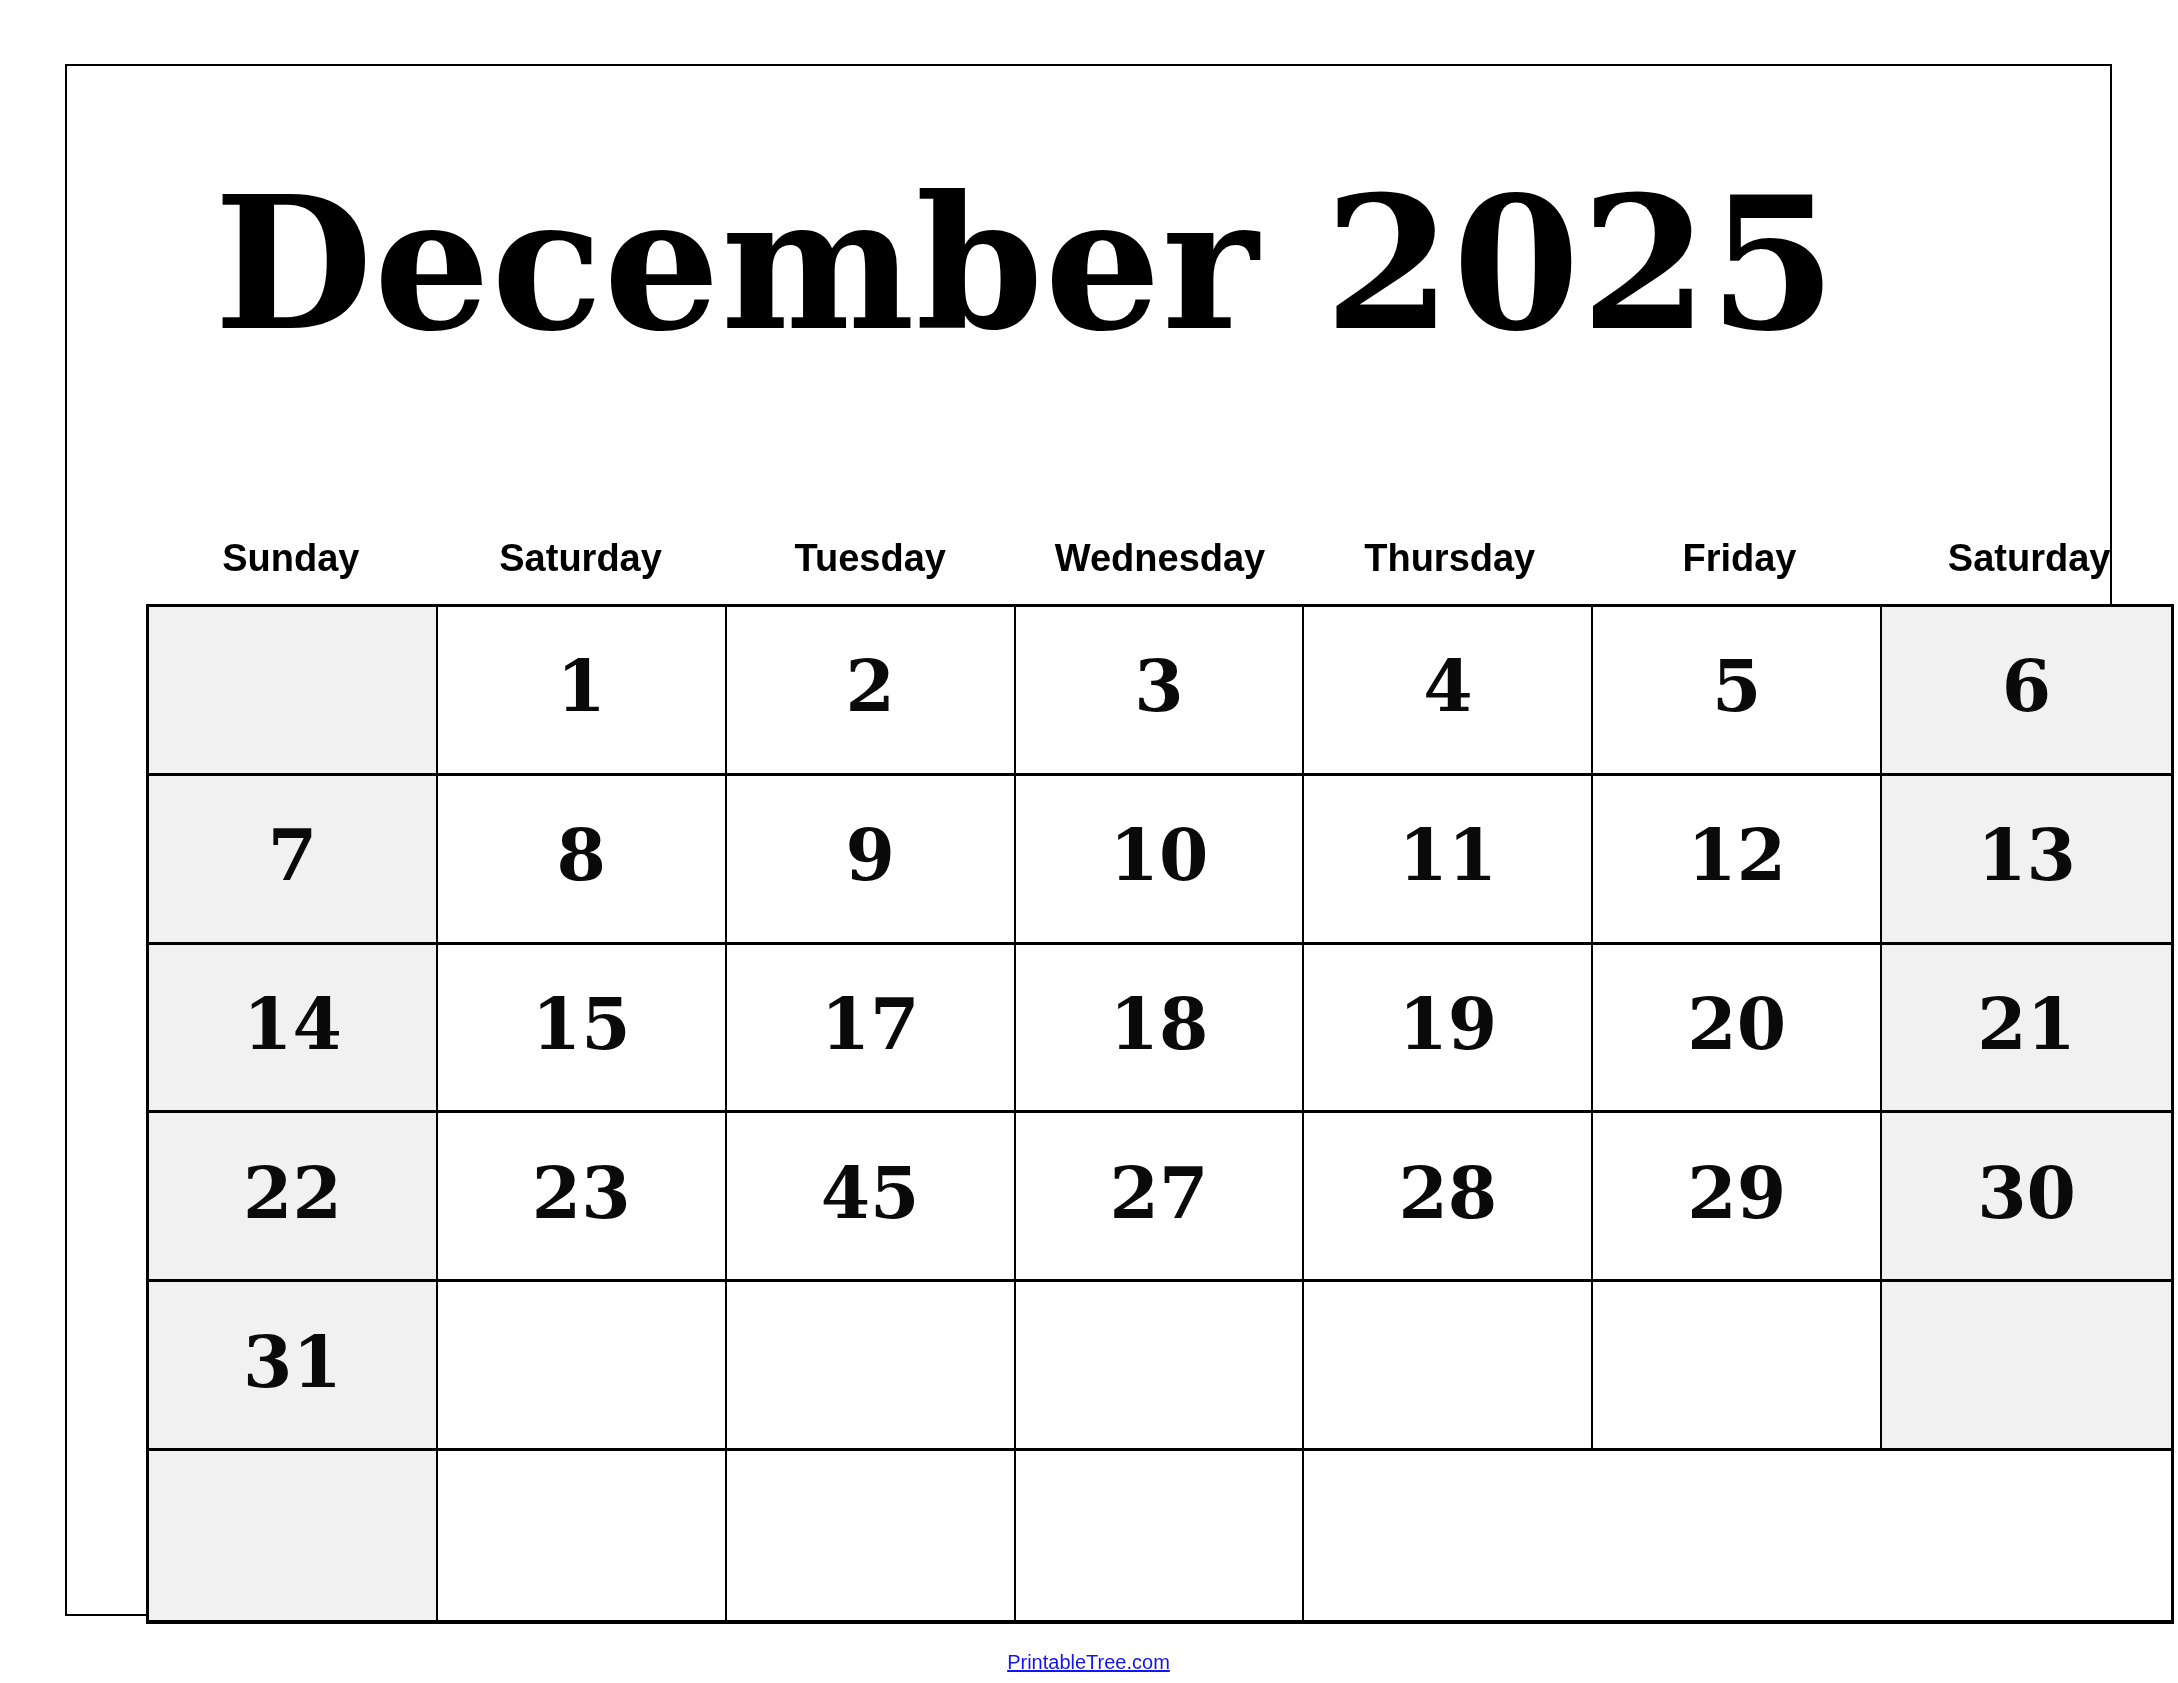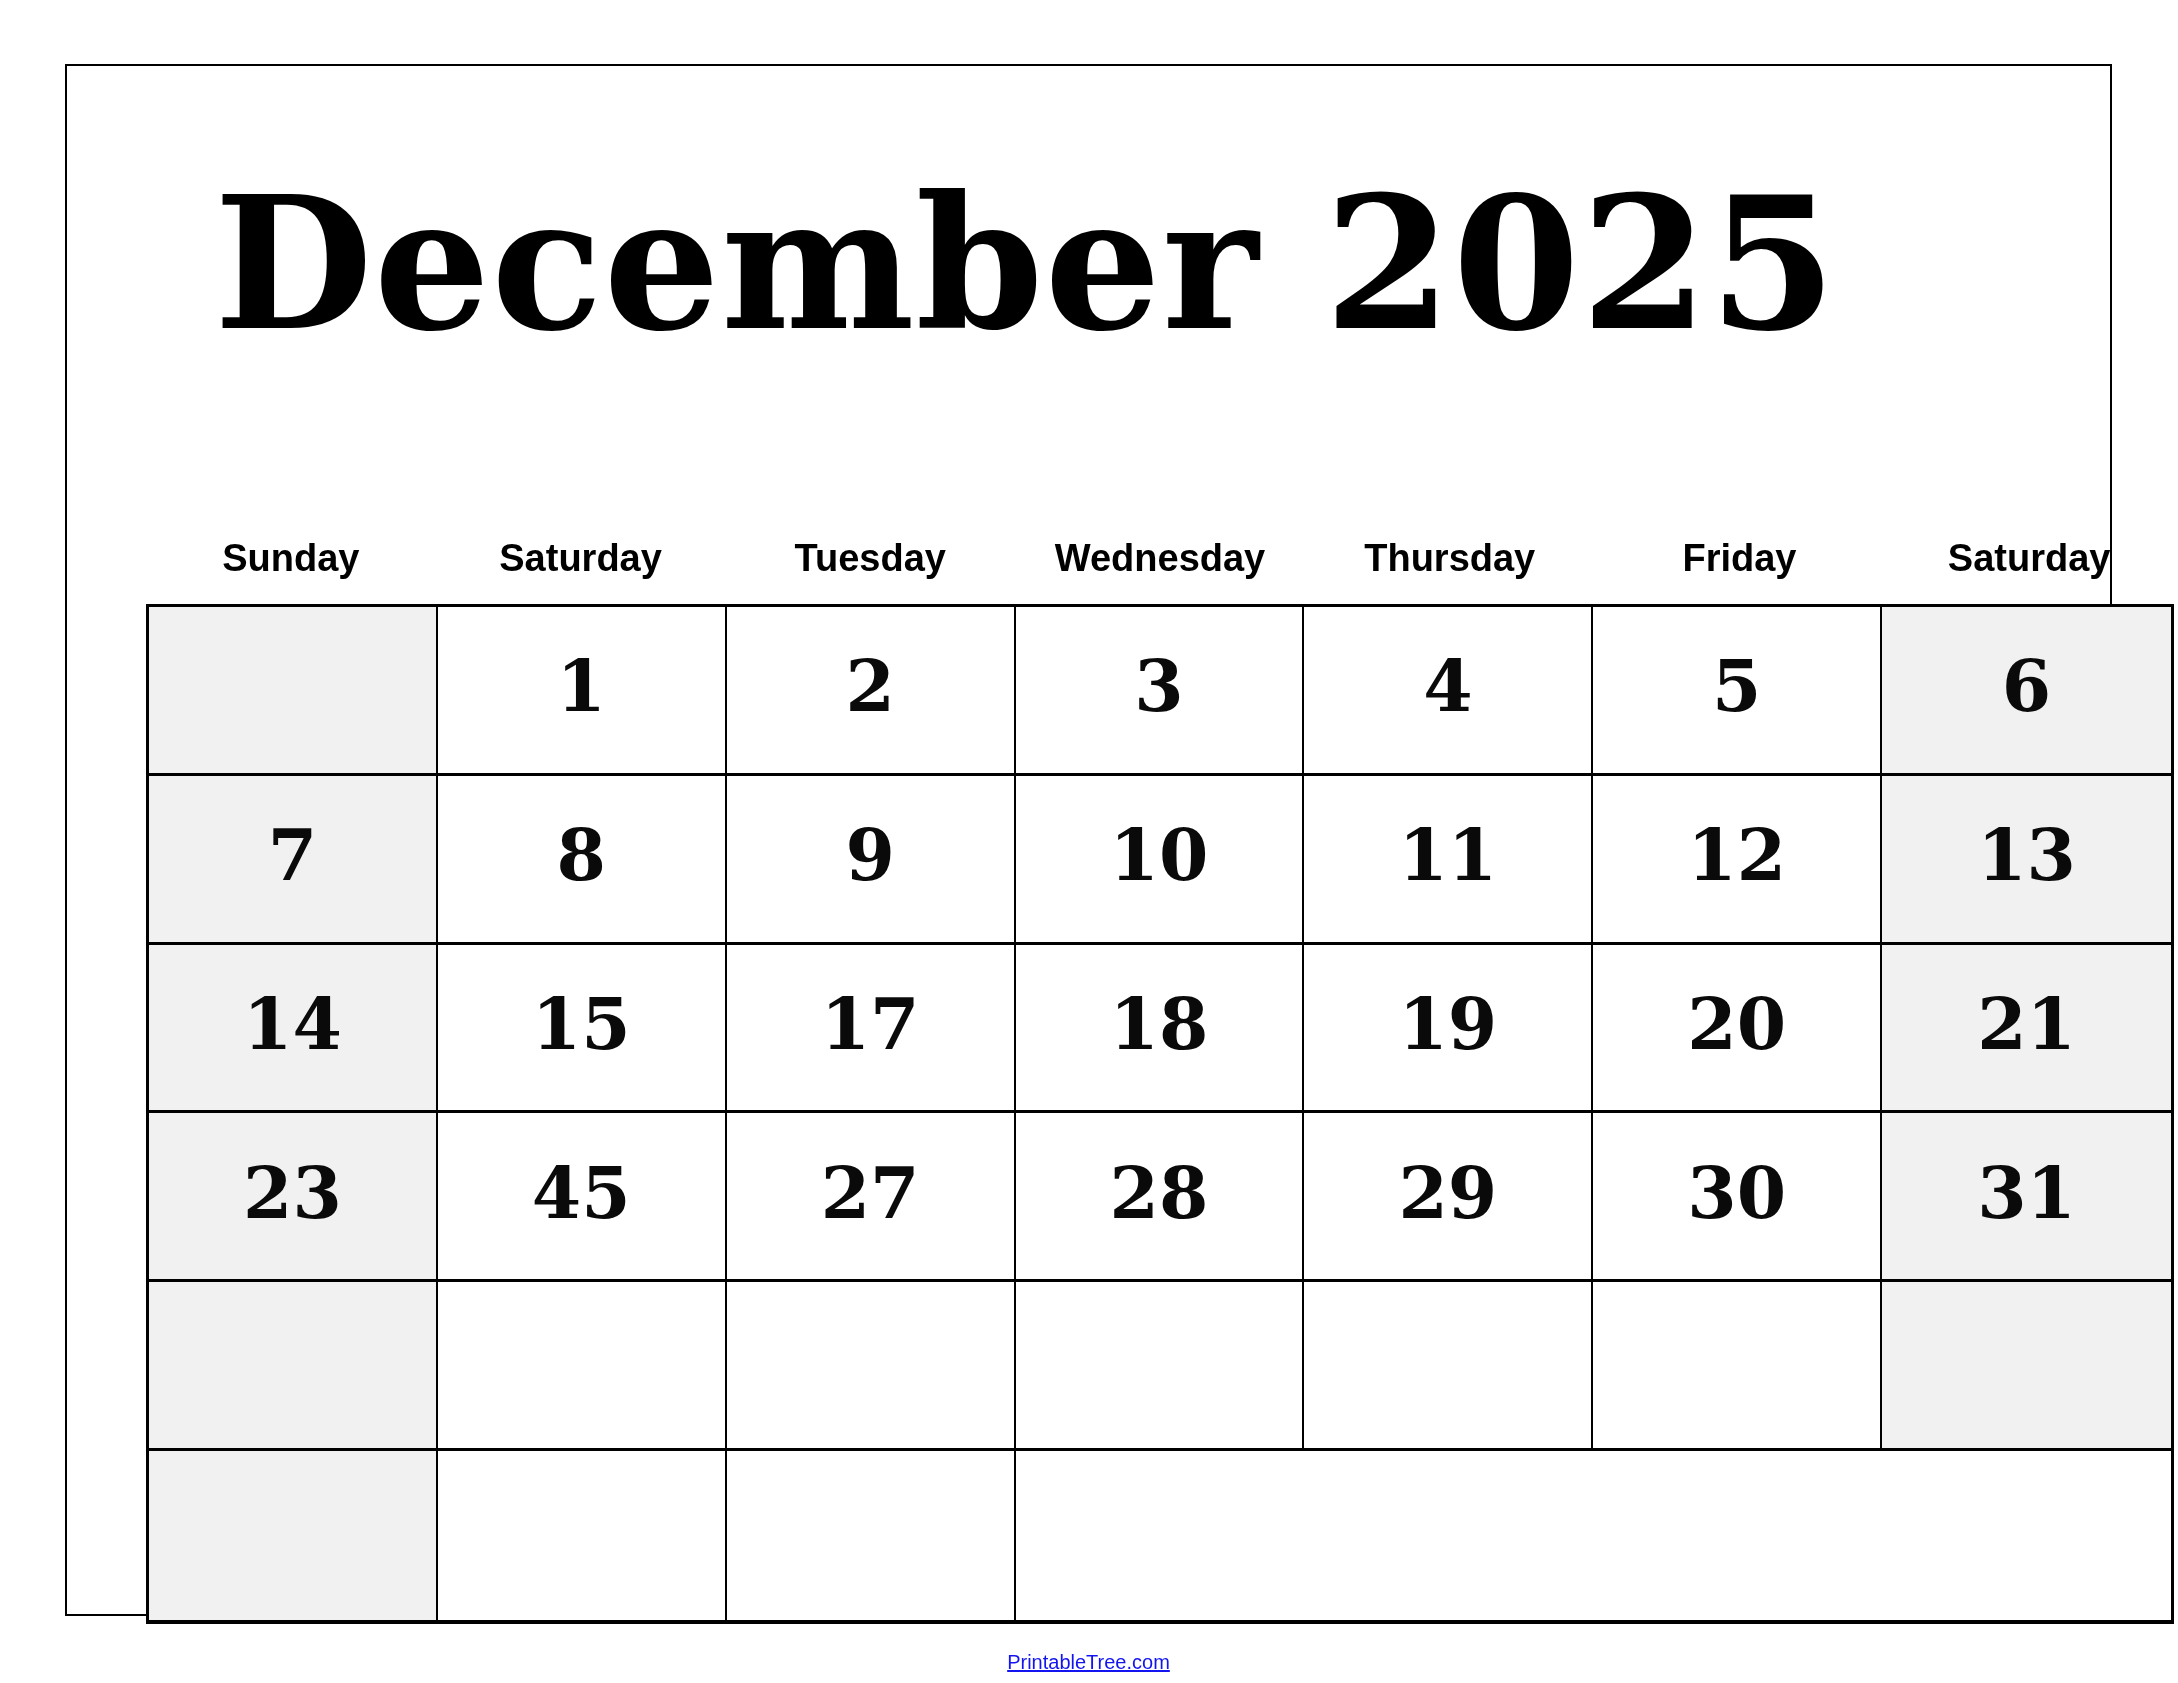--- a/index.html
+++ b/index.html
@@ -190,20 +190,23 @@
           <span class="day-num">19</span>
         </div>
       <div class="cell">
           <span class="day-num">20</span>
         </div>
 
       <div class="cell">
           <span class="day-num">21</span>
         </div>
       <div class="cell">
+          <span class="day-num">22</span>
+        </div>
+      <div class="cell">
           <span class="day-num">23</span>
         </div>
       <div class="cell">
           <span class="day-num">45</span>
         </div>
       <div class="cell">
           <span class="day-num">27</span>
         </div>
 
       <div class="cell">

